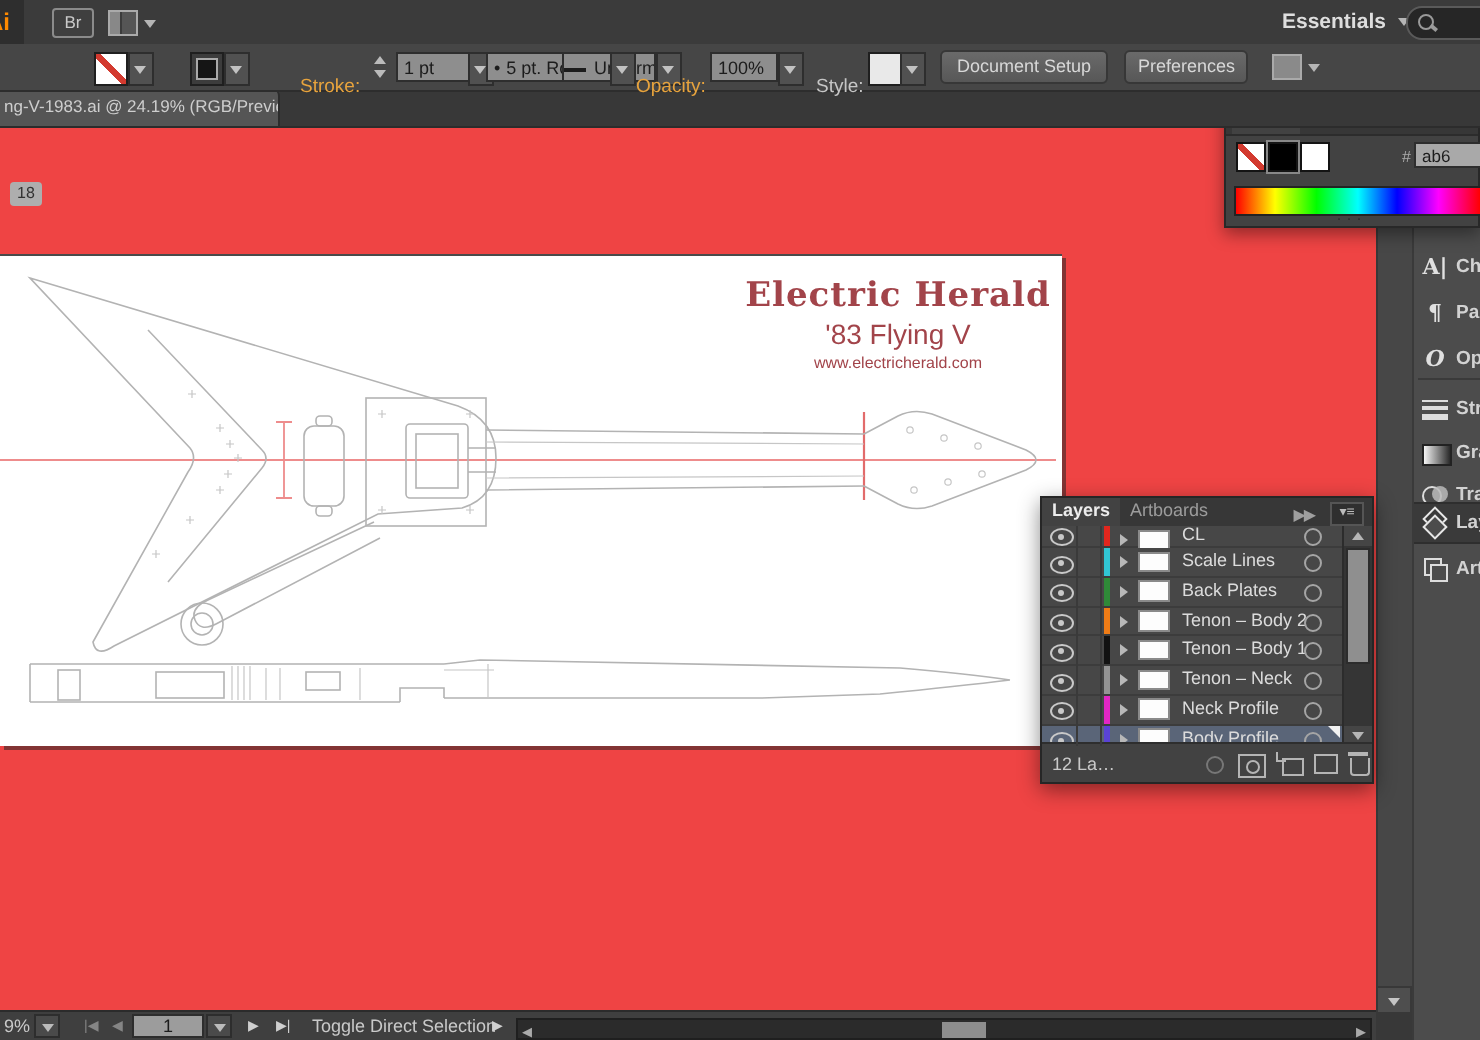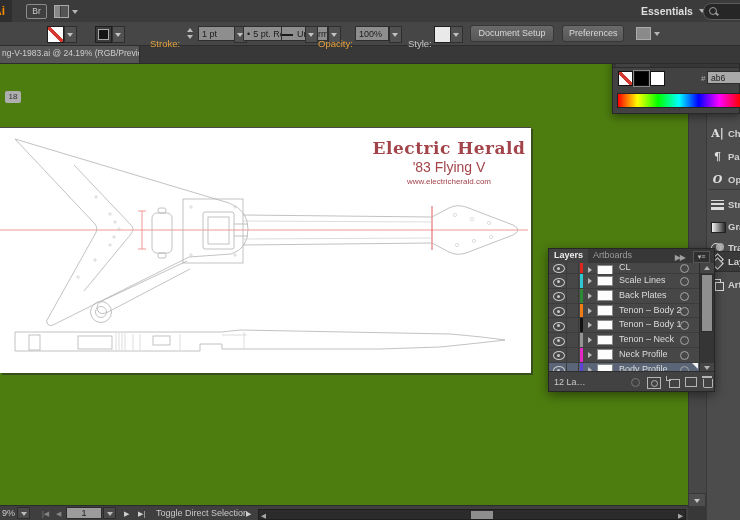--- a/index.html
+++ b/index.html
@@ -40,21 +40,21 @@
   .cb-btn{position:absolute;top:3px;height:17px;background:linear-gradient(#6a6a6a,#575757);border:1px solid #373737;
     border-radius:3px;color:#d8d8d8;font-size:9px;line-height:15px;text-align:center;padding:0 6px;}
   .wline{display:inline-block;width:24px;height:2px;background:#1c1c1c;vertical-align:middle;margin-right:4px;}
 
   
   .tabbar{position:absolute;left:0;top:45px;width:740px;height:18px;background:#383838;border-bottom:1px solid #2c2c2c;z-index:25;}
   .doctab{position:absolute;left:0;top:0;width:140px;height:18px;background:#555;color:#cecece;font-size:8.5px;
     line-height:17px;padding-left:2px;box-sizing:border-box;white-space:nowrap;overflow:hidden;border-right:1px solid #2c2c2c;border-top-right-radius:3px;}
 
   
-  .canvas{position:absolute;left:0;top:63px;width:688px;height:442px;background:#4d7c0f;overflow:hidden;}
+  .canvas{position:absolute;left:0;top:63px;width:688px;height:442px;background:#ef4444;overflow:hidden;}
   .badge18{position:absolute;left:5px;top:28px;min-width:14px;height:12px;background:#aeaeae;color:#333;border-radius:2px;
     font-size:8px;line-height:12px;text-align:center;padding:0 1px;}
   .artboard{position:absolute;left:0;top:64px;width:531px;height:245px;background:#ffffff;border-top:1px solid #4a4a4a;
     box-shadow:2px 2px 0 rgba(40,40,40,.55);}
   .brand{position:absolute;left:370px;top:10px;width:158px;text-align:center;}
   .brand .t1{font-family:"DejaVu Serif",serif;font-weight:bold;font-size:17px;letter-spacing:.5px;}
   .brand .t2{font-size:14px;margin-top:1px;}
   .brand .t3{font-size:8px;margin-top:2px;}
 
   
@@ -92,21 +92,21 @@
   .cp-sw{position:absolute;top:18px;width:13px;height:13px;border:1px solid #141414;}
   .cp-hexlabel{position:absolute;left:88px;top:21px;font-size:8px;color:#aaa;}
   .cp-hex{position:absolute;left:94px;top:18px;width:40px;height:13px;background:#a9a9a9;border:1px solid #2e2e2e;
     color:#1d1d1d;font-size:8.5px;line-height:12px;padding-left:3px;box-sizing:border-box;}
   .spectrum{position:absolute;left:4px;top:40px;width:122px;height:13px;border:1px solid #232323;
     background:linear-gradient(90deg,#f00 0%,#ff0 16%,#0f0 33%,#0ff 50%,#00f 66%,#f0f 83%,#f00 100%);}
   .cp-grip{position:absolute;left:55px;bottom:1px;color:#2d2d2d;font-size:9px;letter-spacing:2px;line-height:5px;}
 
   
   .layerspanel{position:absolute;left:520px;top:248px;width:167px;height:144px;background:#474747;border:1px solid #262626;
-    box-sizing:border-box;box-shadow:0 3px 10px rgba(0,0,0,.45);z-index:20;margin-left:28px;}
+    box-sizing:border-box;box-shadow:0 3px 10px rgba(0,0,0,.45);z-index:20;}
   .lp-header{position:absolute;left:0;top:0;width:100%;height:14px;background:#373737;border-bottom:1px solid #2a2a2a;display:flex;}
   .lp-icons{position:absolute;right:4px;top:2px;display:flex;gap:8px;align-items:center;}
   .dbl-arrow{color:#9f9f9f;font-size:8px;letter-spacing:-1px;}
   .pmenu{width:15px;height:10px;background:#2f2f2f;border:1px solid #555;color:#bbb;font-size:7px;line-height:9px;text-align:center;}
   .lp-rows{position:absolute;left:0;top:14px;width:165px;height:110px;overflow:hidden;background:#474747;}
   .layer-row{position:relative;height:13.8px;border-bottom:1px solid #3c3c3c;background:#474747;}
   .layer-row.first{height:10px;}
   .layer-row.sel{background:#5a6578;}
   .layer-row.sel::after{content:"";position:absolute;right:16px;top:0;width:0;height:0;border-top:6px solid #f2f2f2;border-left:6px solid transparent;}
   .eye{position:absolute;left:4px;top:3.5px;width:10px;height:7px;border:1px solid #c9c9c9;border-radius:50%;}

